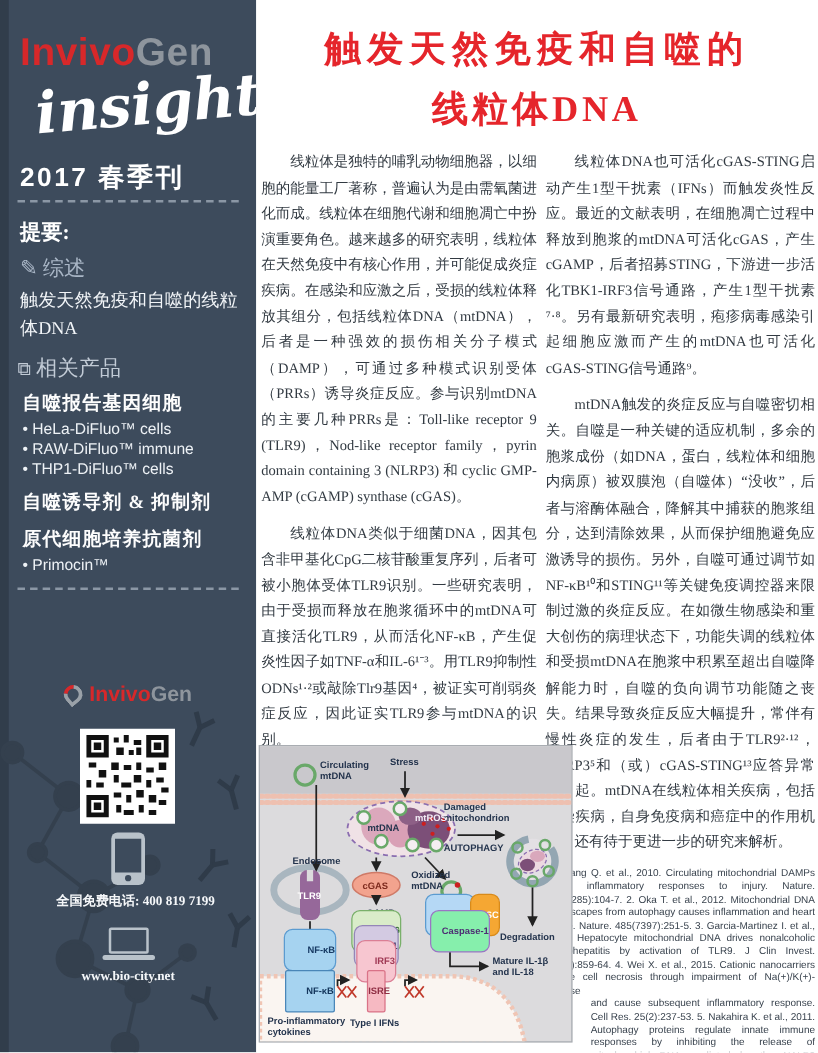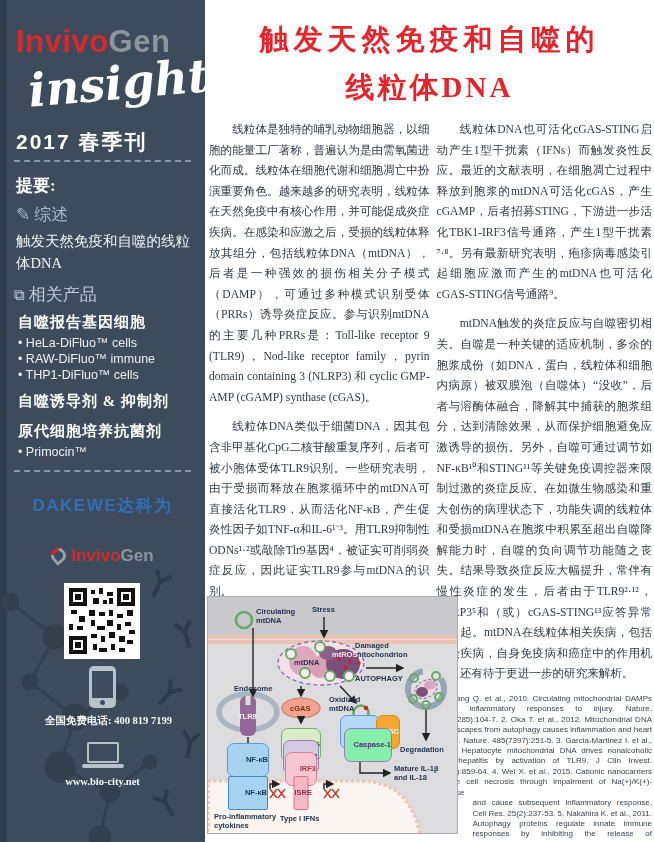--- a/index.html
+++ b/index.html
@@ -149,21 +149,20 @@
     <div class="prod-li" style="top:352px">• RAW-DiFluo™ immune</div>
     <div class="prod-li" style="top:368px">• THP1-DiFluo™ cells</div>
 
     <div class="prod-title" style="top:392px">自噬诱导剂 &amp; 抑制剂</div>
 
     <div class="prod-title" style="top:422px">原代细胞培养抗菌剂</div>
     <div class="prod-li" style="top:445px">• Primocin™</div>
 
     <div class="dash" style="top:470px"></div>
 
-    <div class="dakewe">DAKEWE达科为</div>
     <div class="logo-small"><span class="swoosh"></span><span class="red" style="color:#d7282a">Invivo</span><span style="color:#8e959d">Gen</span></div>
 
     <div class="qr">
       <svg width="66" height="66" viewBox="0 0 33 33">
         <rect width="33" height="33" fill="#fff"></rect>
         <g fill="#111">
           <path d="M0,0h9v9h-9z M2,2v5h5v-5z M3,3h3v3h-3z" fill-rule="evenodd"></path>
           <path d="M24,0h9v9h-9z M26,2v5h5v-5z M27,3h3v3h-3z" fill-rule="evenodd"></path>
           <path d="M0,24h9v9h-9z M2,26v5h5v-5z M3,27h3v3h-3z" fill-rule="evenodd"></path>
           <rect x="11" y="1" width="2" height="2"></rect>

